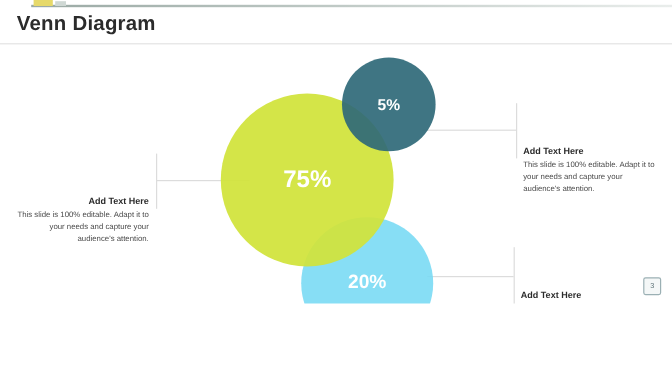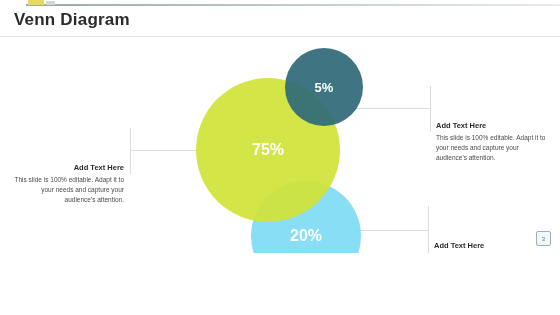--- a/index.html
+++ b/index.html
@@ -87,26 +87,26 @@
   .circle-teal {
     left: 285px;
     top: 48px;
     width: 78px;
     height: 78px;
     background: rgba(47, 105, 120, 0.92);
     font-size: 13px;
     z-index: 3;
   }
   .circle-green {
-    left: 196px;
+    left: 184px;
     top: 78px;
     width: 144px;
     height: 144px;
     background: rgba(209, 227, 58, 0.93);
-    font-size: 16px;
+    font-size: 20px;
     z-index: 2;
   }
   .circle-blue {
     left: 251px;
     top: 181px;
     width: 110px;
     height: 110px;
     background: rgba(118, 218, 244, 0.88);
     font-size: 16px;
     z-index: 1;

